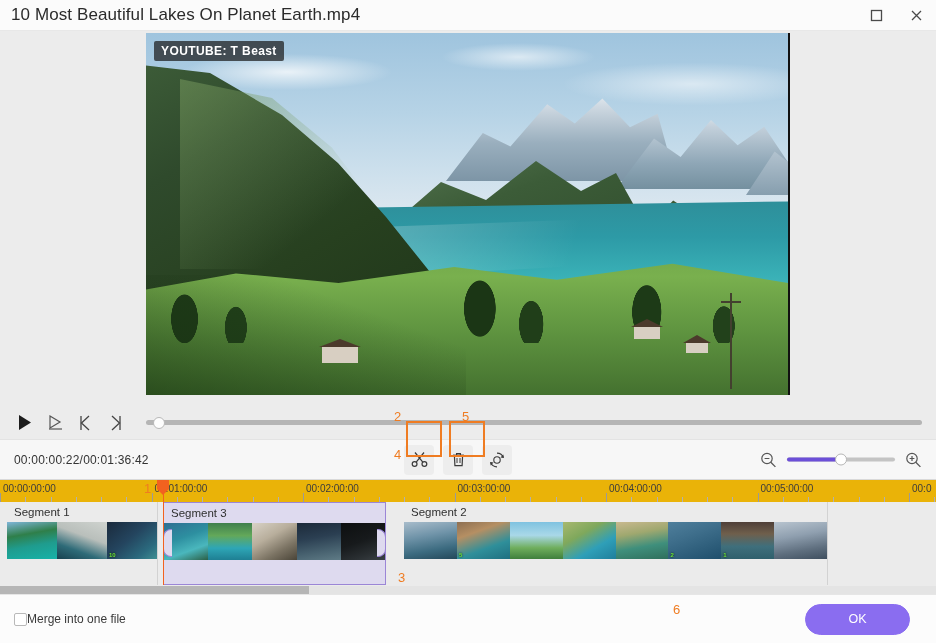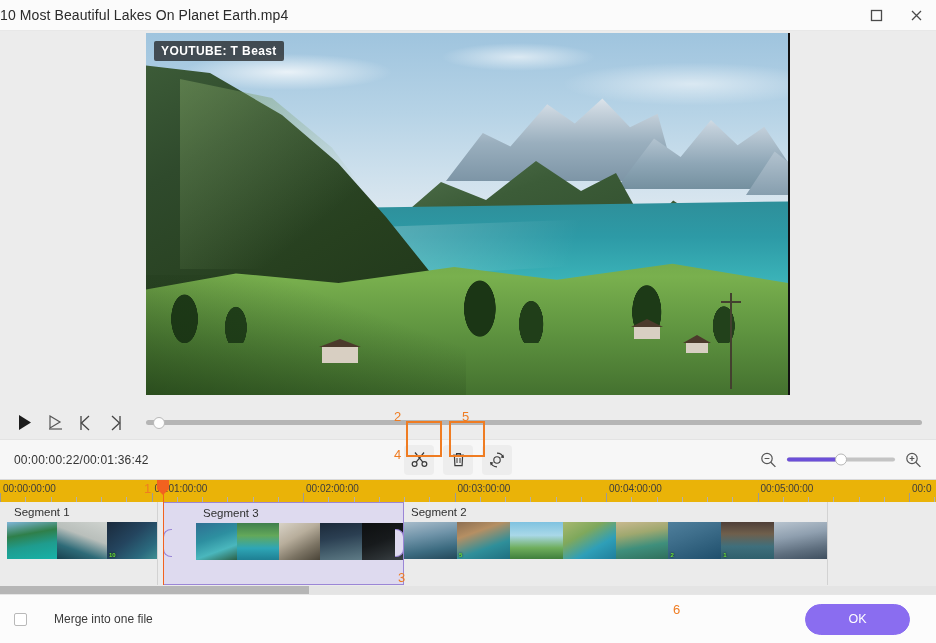--- a/index.html
+++ b/index.html
@@ -17,22 +17,22 @@
   }
 
   
   .titlebar {
     height: 31px; min-height: 31px;
     background: #fbfbfb;
     display: flex; align-items: center;
     border-bottom: 1px solid #e8e8e8;
   }
   .title-text {
-    font-size: 14px; color: #2b2b2b;
-    letter-spacing: .1px;
+    font-size: 17px; color: #2b2b2b;
+    padding-left: 11px; letter-spacing: .1px;
     white-space: nowrap;
   }
   .tb-spacer { flex: 1; }
   .winbtn {
     width: 40px; height: 31px;
     display: flex; align-items: center; justify-content: center;
     cursor: default;
   }
   .winbtn svg { display: block; }
 
@@ -367,21 +367,21 @@
 
   
   .footer {
     height: 49px; min-height: 49px;
     background: #fcfcfc;
     border-top: 1px solid #e6e6e6;
     display: flex; align-items: center;
     padding: 0 14px;
     position: relative;
   }
-  .checkrow { display: flex; align-items: center; gap: 27px; }
+  .checkrow { display: flex; align-items: center; gap: 0; }
   .cbox {
     width: 13px; height: 13px;
     border: 1px solid #b9b9b9;
     background: #fff; border-radius: 2px;
   }
   .clabel { font-size: 12px; color: #3a3a3a; }
   .footer-spacer { flex: 1; }
   .btn {
     height: 31px;
     border-radius: 16px;
@@ -600,21 +600,21 @@
         <div class="seg" style="left: 7px; width: 151px;">
           <div class="seg-head">Segment 1</div>
           <div class="seg-strip">
             <div class="thumb" style="background: linear-gradient(170deg, rgb(127, 181, 216) 0%, rgb(47, 127, 74) 34%, rgb(31, 156, 142) 62%, rgb(23, 178, 168) 100%);"></div>
             <div class="thumb" style="background: linear-gradient(200deg, rgb(207, 211, 207) 0%, rgb(185, 191, 187) 40%, rgb(46, 107, 120) 72%, rgb(24, 65, 79) 100%);"></div>
             <div class="thumb" style="background: linear-gradient(140deg, rgb(26, 42, 60) 0%, rgb(36, 69, 95) 45%, rgb(43, 106, 126) 78%, rgb(63, 143, 147) 100%);">
               <div class="thumb-badge">10</div>
             </div>
           </div>
         </div>
-        <div class="seg selected" style="left: 163px; width: 241px; padding-left: 32px;">
+        <div class="seg selected" style="left: 163px; width: 223px;">
           <div class="seg-head">Segment 3</div>
           <div class="seg-strip">
             <div class="thumb" style="background: linear-gradient(160deg, rgb(47, 111, 147) 0%, rgb(45, 143, 160) 40%, rgb(74, 183, 189) 70%, rgb(43, 95, 70) 100%);"></div>
             <div class="thumb" style="background: linear-gradient(rgb(63, 127, 76) 0%, rgb(99, 168, 90) 34%, rgb(46, 166, 182) 68%, rgb(30, 127, 147) 100%);"></div>
             <div class="thumb" style="background: linear-gradient(150deg, rgb(216, 210, 198) 0%, rgb(184, 174, 156) 38%, rgb(123, 115, 99) 70%, rgb(74, 68, 56) 100%);"></div>
             <div class="thumb" style="background: linear-gradient(170deg, rgb(28, 42, 58) 0%, rgb(43, 63, 82) 40%, rgb(70, 96, 110) 72%, rgb(95, 123, 134) 100%);"></div>
             <div class="thumb" style="background: linear-gradient(160deg, rgb(13, 15, 16) 0%, rgb(23, 26, 28) 48%, rgb(42, 47, 50) 78%, rgb(59, 66, 70) 100%);"></div>
           </div>
           <div class="handle left"></div>
           <div class="handle right"></div>

